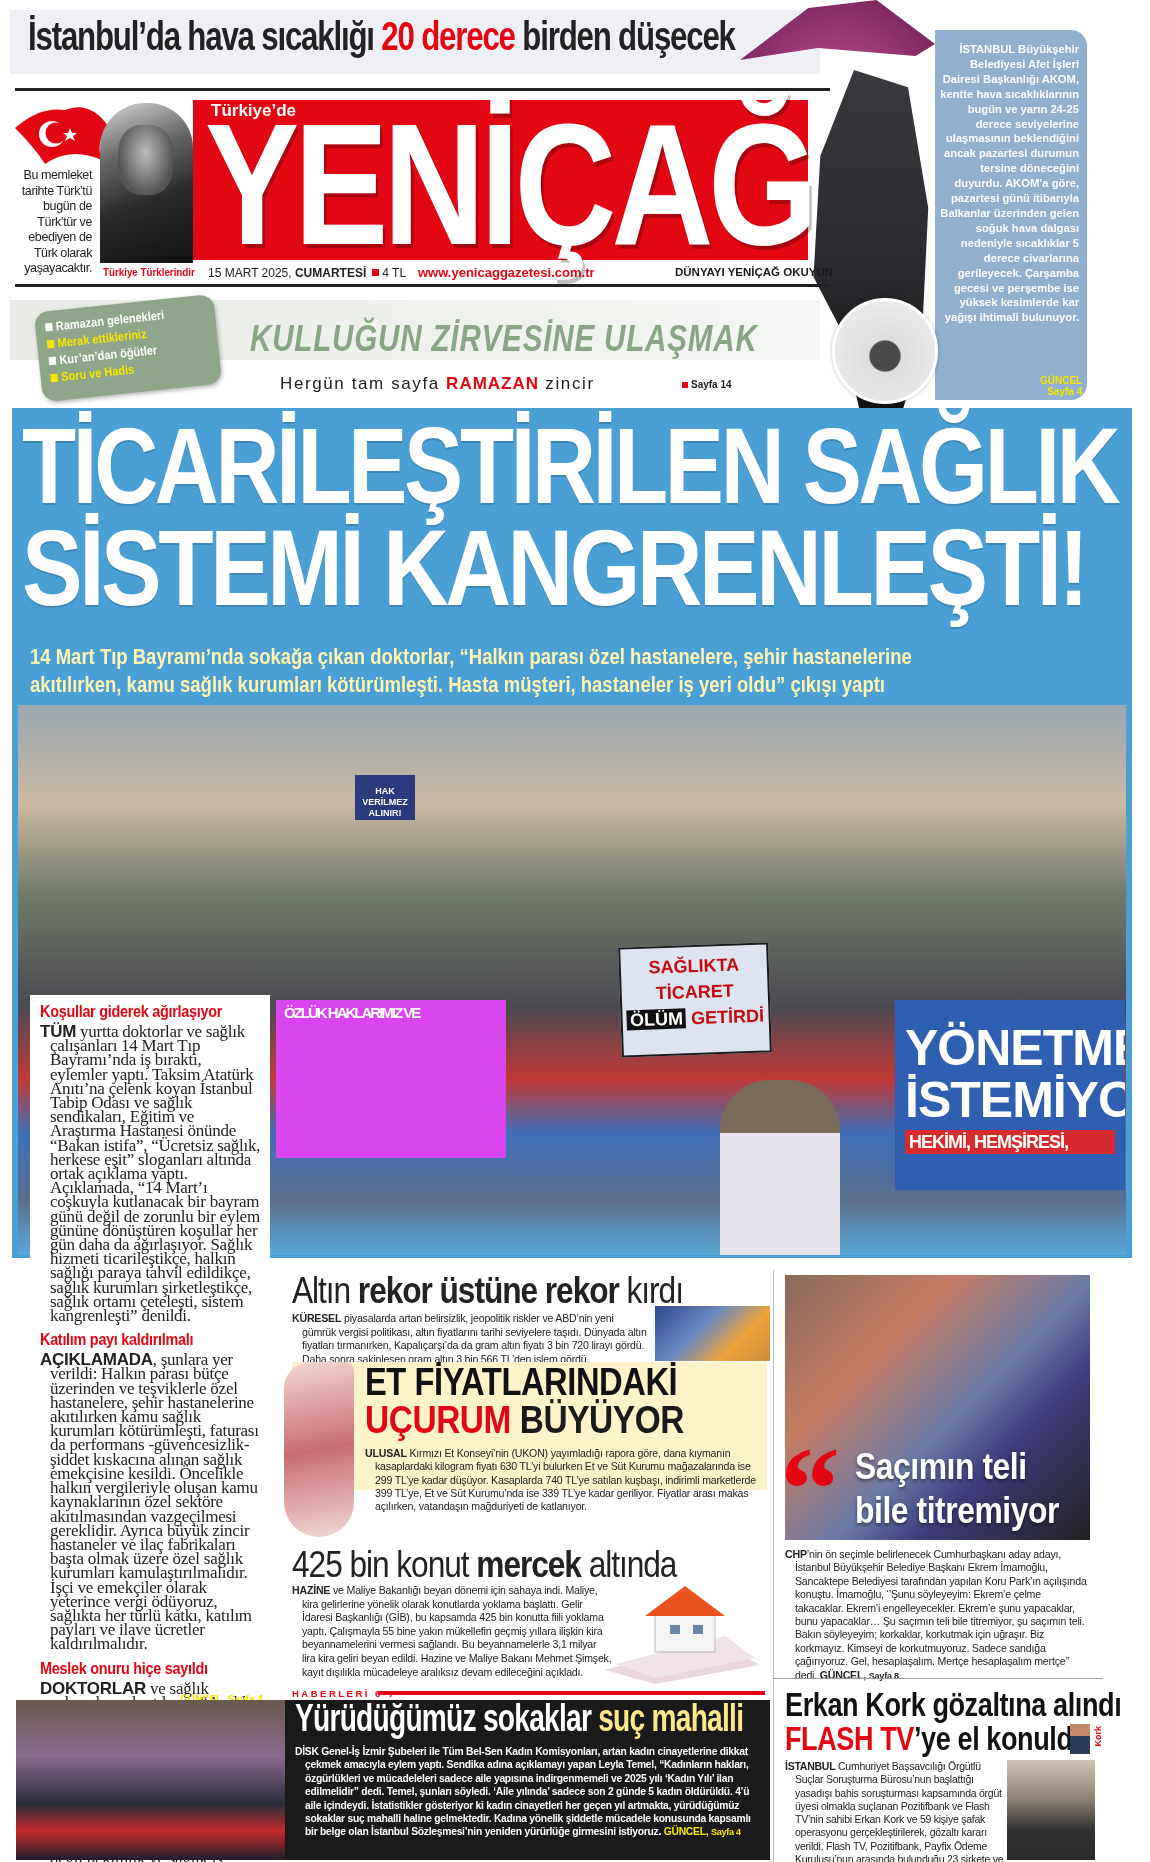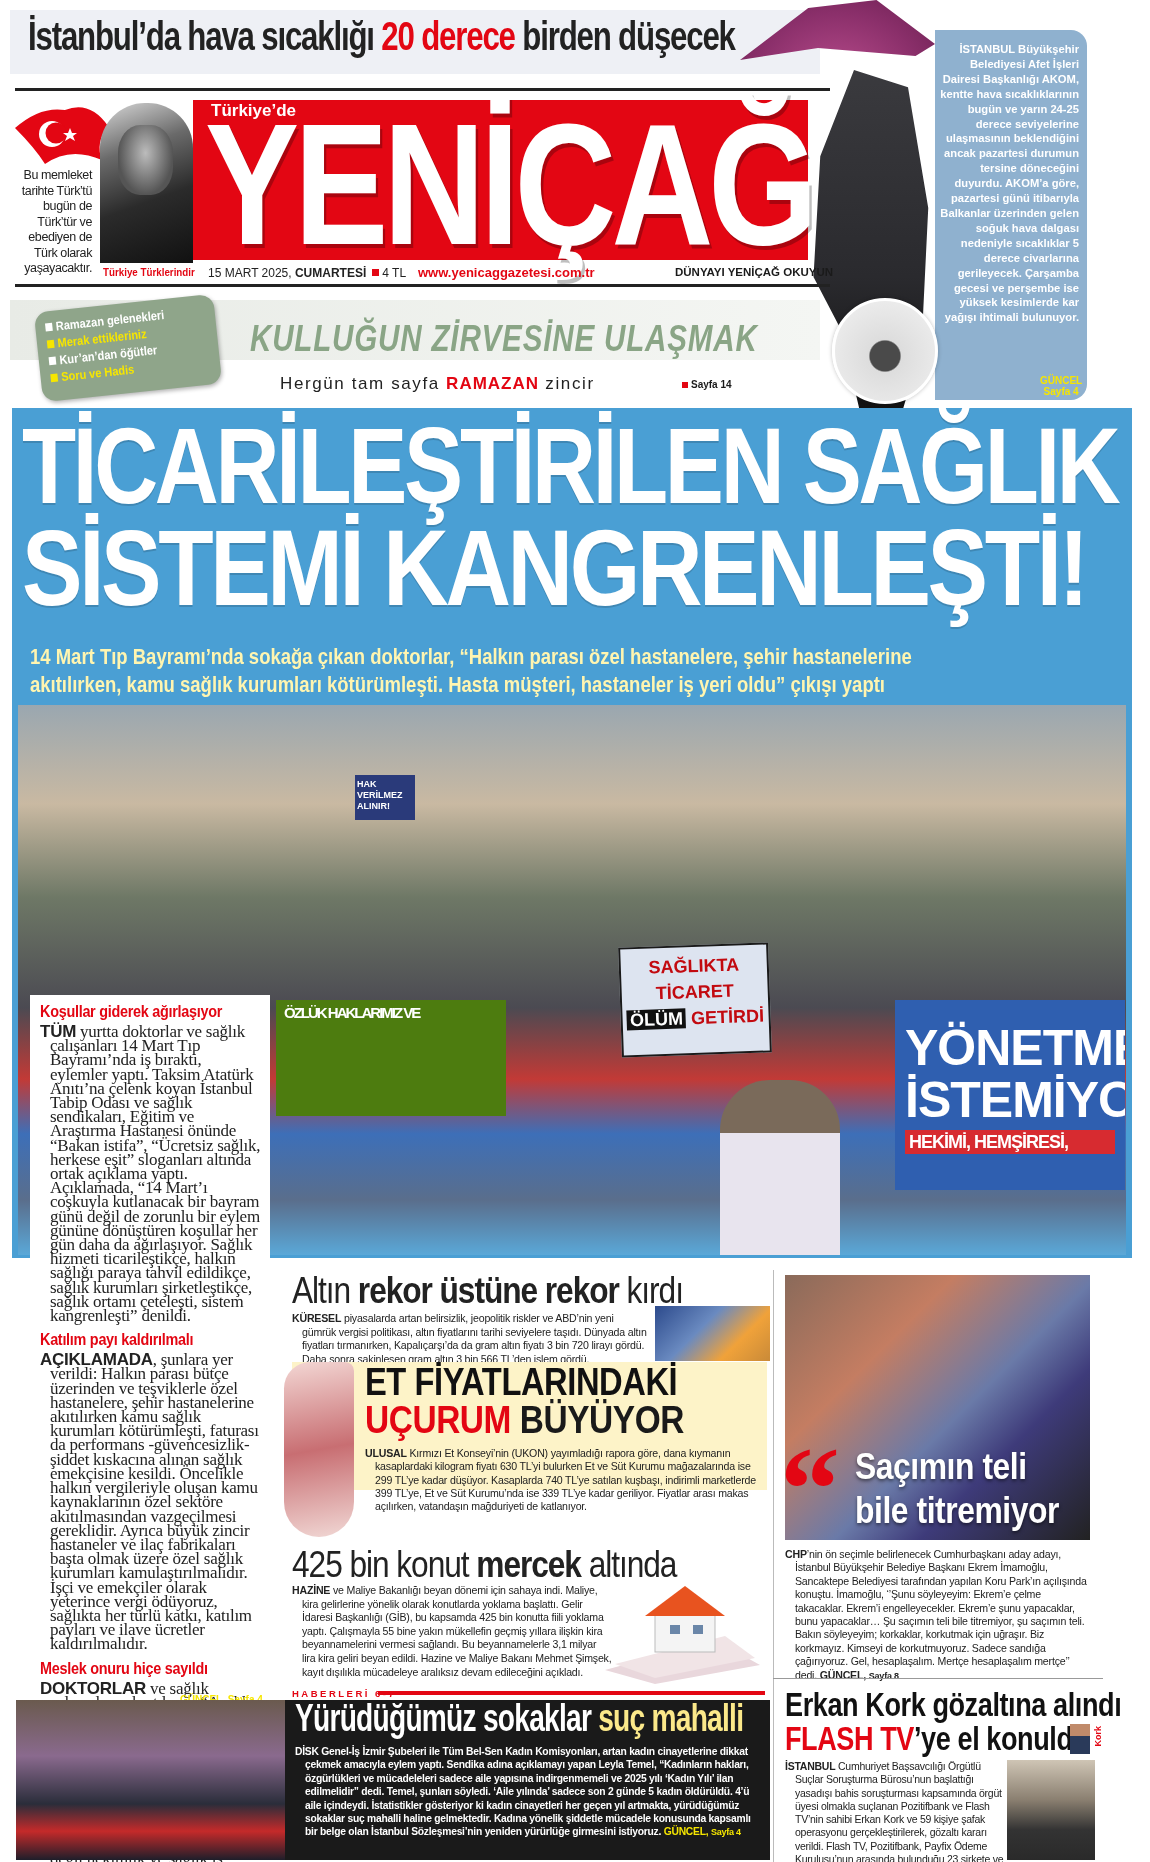--- a/index.html
+++ b/index.html
@@ -34,32 +34,32 @@
 #ramtitle{left:250px;top:318px;font-size:37px;font-style:italic;font-weight:700;color:#8aa586;letter-spacing:1px;transform:scaleX(.8);transform-origin:left;white-space:nowrap}
 #ramsub{left:280px;top:374px;font-size:17px;letter-spacing:1.6px;color:#222;white-space:nowrap}
 #ramsub b{color:#e30613;letter-spacing:1px}
 #ramsayfa{left:682px;top:379px;font-size:10px;font-weight:700;white-space:nowrap}
 #ramsayfa .sq{display:inline-block;width:6px;height:6px;background:#e30613;margin-right:3px}
 
 #umbrella{left:740px;top:0;width:195px;height:80px;background:radial-gradient(ellipse at 50% 100%,#b84c8c,#8a2f6a 60%,#6a1f50);clip-path:polygon(0 75%,35% 10%,70% 0,100% 55%,90% 70%,40% 60%)}
 #walker{left:800px;top:70px;width:135px;height:345px;background:linear-gradient(180deg,#3a3a3e,#2a2a2e 60%,#111);clip-path:polygon(40% 0,80% 5%,95% 40%,90% 80%,75% 100%,45% 100%,30% 75%,10% 60%,15% 25%)}
 #wbox{left:935px;top:30px;width:152px;height:370px;background:#8fb1cf;border-radius:0 16px 16px 0}
 #wtext{left:935px;top:42px;width:148px;font-size:11.2px;line-height:14.9px;color:#fff;font-weight:700;text-align:right;padding-right:4px}
-#wguncel{left:1040px;top:375px;font-size:10px;font-weight:700;color:#f6e600;text-align:center;line-height:11px}
+#wguncel{left:1040px;top:375px;font-size:10px;font-weight:700;color:#f6e600;text-align:right;line-height:11px}
 #snowcircle{left:832px;top:298px;width:106px;height:106px;border-radius:50%;background:radial-gradient(circle at 50% 55%,#4a4a4a 0 20%,#ddd 22%,#f2f2f2);border:3px solid #fff;box-shadow:0 0 4px rgba(0,0,0,.25)}
 
 #mainbox{left:12px;top:408px;width:1120px;height:850px;background:#4a9fd4}
 #mainhead1{left:22px;top:418px;font-size:108px;font-weight:900;color:#fff;letter-spacing:-4px;line-height:96px;transform:scaleX(.82);transform-origin:left;white-space:nowrap;text-shadow:0 2px 0 rgba(0,0,0,.15)}
 #mainhead2{left:22px;top:520px;font-size:108px;font-weight:900;color:#fff;letter-spacing:-4px;line-height:96px;transform:scaleX(.84);transform-origin:left;white-space:nowrap;text-shadow:0 2px 0 rgba(0,0,0,.15)}
 #mainspot{left:30px;top:643px;width:1100px;font-size:21.5px;line-height:28px;color:#fff5b0;font-weight:700;transform:scaleX(.86);transform-origin:left;white-space:nowrap}
 #mainphoto{left:18px;top:705px;width:1108px;height:550px;background:linear-gradient(180deg,#9aa7b0 0%,#c9b9a2 18%,#6e7866 35%,#4b4a52 55%,#c23a36 68%,#3d6fb8 78%,#5a6e8c 90%,#5aa8d8 100%)}
-.ph-sign{position:absolute;background:#2a3a7a;color:#fff;font-size:9px;font-weight:700;padding:4px 2px;line-height:11px}
+.ph-sign{position:absolute;background:#2a3a7a;color:#fff;font-size:9px;font-weight:700;text-align:center;padding:11px 2px;line-height:11px}
 #sign-saglikta{left:620px;top:945px;width:150px;height:110px;background:#dde4f0;border:2px solid #1a1a1a;color:#c20a10;font-size:18px;font-weight:900;text-align:center;line-height:26px;padding-top:6px;transform:rotate(-2deg)}
 #sign-saglikta .olum{background:#111;color:#fff;padding:0 3px}
-#banner-red{left:276px;top:1000px;width:230px;height:116px;background:#4d7c0f;color:#fff;font-weight:900;font-size:70px;line-height:150px;padding-left:8px;letter-spacing:-2px;overflow:hidden}
+#banner-red{left:276px;top:1000px;width:230px;height:158px;background:#d946ef;color:#fff;font-weight:900;font-size:70px;line-height:150px;padding-left:8px;letter-spacing:-2px;overflow:hidden}
 #banner-red small{position:absolute;top:4px;left:8px;font-size:15px;line-height:18px}
 #banner-blue{left:895px;top:1000px;width:230px;height:190px;background:#2f5fb0;color:#fff;font-weight:900;font-size:50px;line-height:52px;padding:22px 10px;overflow:hidden;letter-spacing:-1px}
 #banner-blue .strip{display:block;background:#d72b30;font-size:18px;line-height:24px;margin-top:4px;padding-left:4px}
 #woman{left:720px;top:1080px;width:120px;height:175px;background:linear-gradient(180deg,#7a6a5a 0 30%,#e8e4ee 30%);border-radius:50px 50px 0 0}
 
 #sidebox{left:30px;top:995px;width:240px;height:700px;background:#fff}
 .subhead{font-size:16px;font-weight:700;color:#e30613;white-space:nowrap;transform:scaleX(.9);transform-origin:left;letter-spacing:-.3px}
 .body-serif{font-family:"Liberation Serif",serif;font-size:17px;line-height:14.2px;color:#222;letter-spacing:-.25px}
 .body-serif .lead{font-family:"Liberation Sans",sans-serif;font-weight:700}
 .hang{text-indent:-10px;padding-left:10px}

